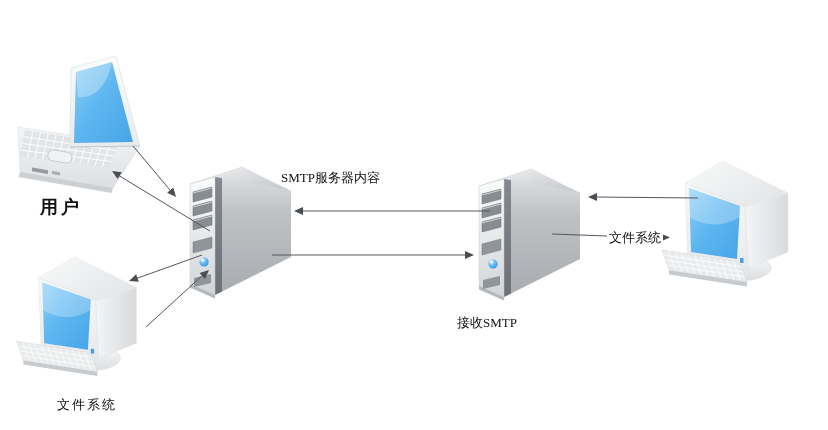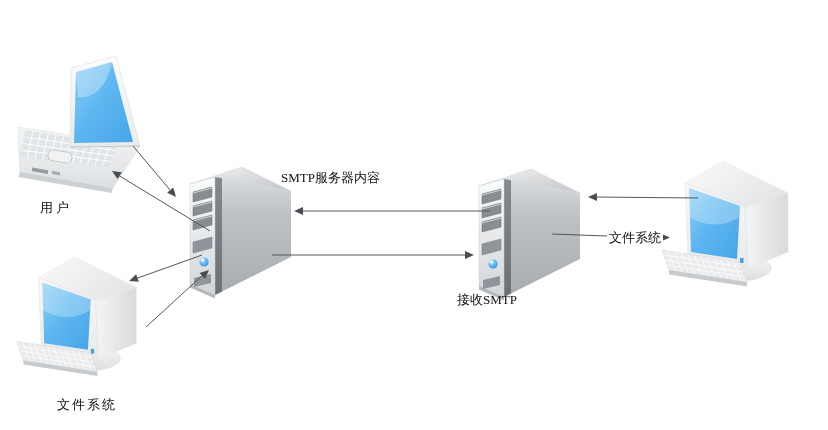--- a/index.html
+++ b/index.html
@@ -4,21 +4,21 @@
 <style>
   html,body{margin:0;padding:0;background:#ffffff;}
   #canvas{
     position:relative;width:828px;height:430px;background:#ffffff;overflow:hidden;
     font-family:"Liberation Serif","DejaVu Serif",serif;color:#111111;
   }
   #gfx{position:absolute;left:0;top:0;}
   .label{position:absolute;font-size:13px;line-height:17px;white-space:nowrap;color:#111111;}
   .label.center{text-align:left;}
   .label .l2{display:block;}
-  #lbl-user{font-weight:normal;font-size:13px;letter-spacing:3px;}
+  #lbl-user{font-weight:bold;font-size:18px;letter-spacing:3px;}
   #lbl-fs-left{letter-spacing:2px;}
   #lbl-edge-top{line-height:19px;}
   #lbl-send,#lbl-recv{line-height:16px;}
 </style>
 </head>
 <body>
 
 <div id="canvas">
 
   <svg id="gfx" width="828" height="430" viewBox="0 0 828 430">
@@ -202,21 +202,21 @@
         <path d="M0,0 L-7,3 L-7,-3 Z" stroke="none" transform="translate(670,237.5)"></path>
       </g>
     </g>
   </svg>
 
   <div id="lbl-user" class="label center" style="left:40px;top:199px;width:100px;">用户</div>
 
   <div id="lbl-fs-left" class="label center" style="left:57px;top:396px;width:120px;">文件系统</div>
 
 
-  <div id="lbl-recv" class="label center" style="left:457px;top:292px;width:150px;">接收SMTP</div>
+  <div id="lbl-recv" class="label center" style="left:457px;top:315px;width:150px;">接收SMTP</div>
 
   <div id="lbl-edge-top" class="label center" style="left:281px;top:168px;width:200px;">
     <span class="l2">SMTP服务器内容</span>
   </div>
 
   <div id="lbl-fs-right" class="label" style="left:609px;top:229px;">文件系统</div>
 
 </div>
 
 </body></html>

